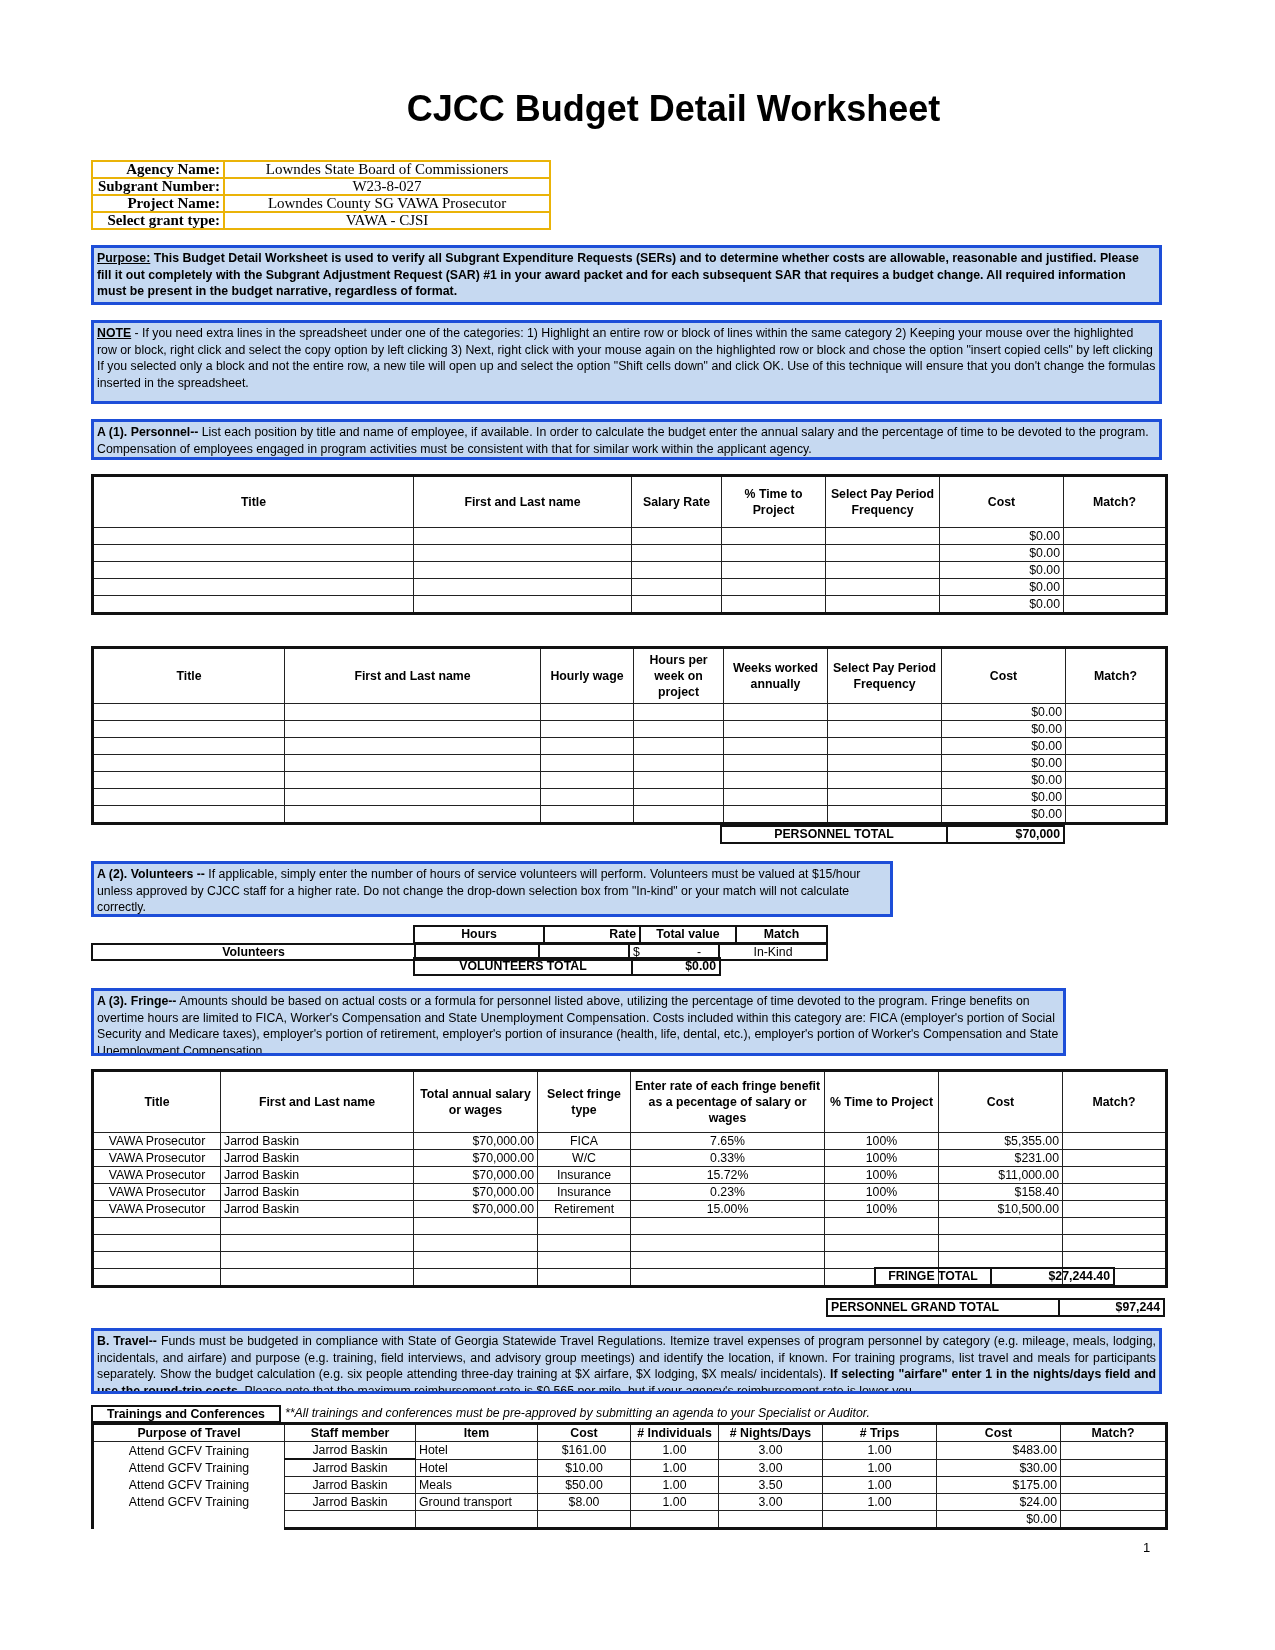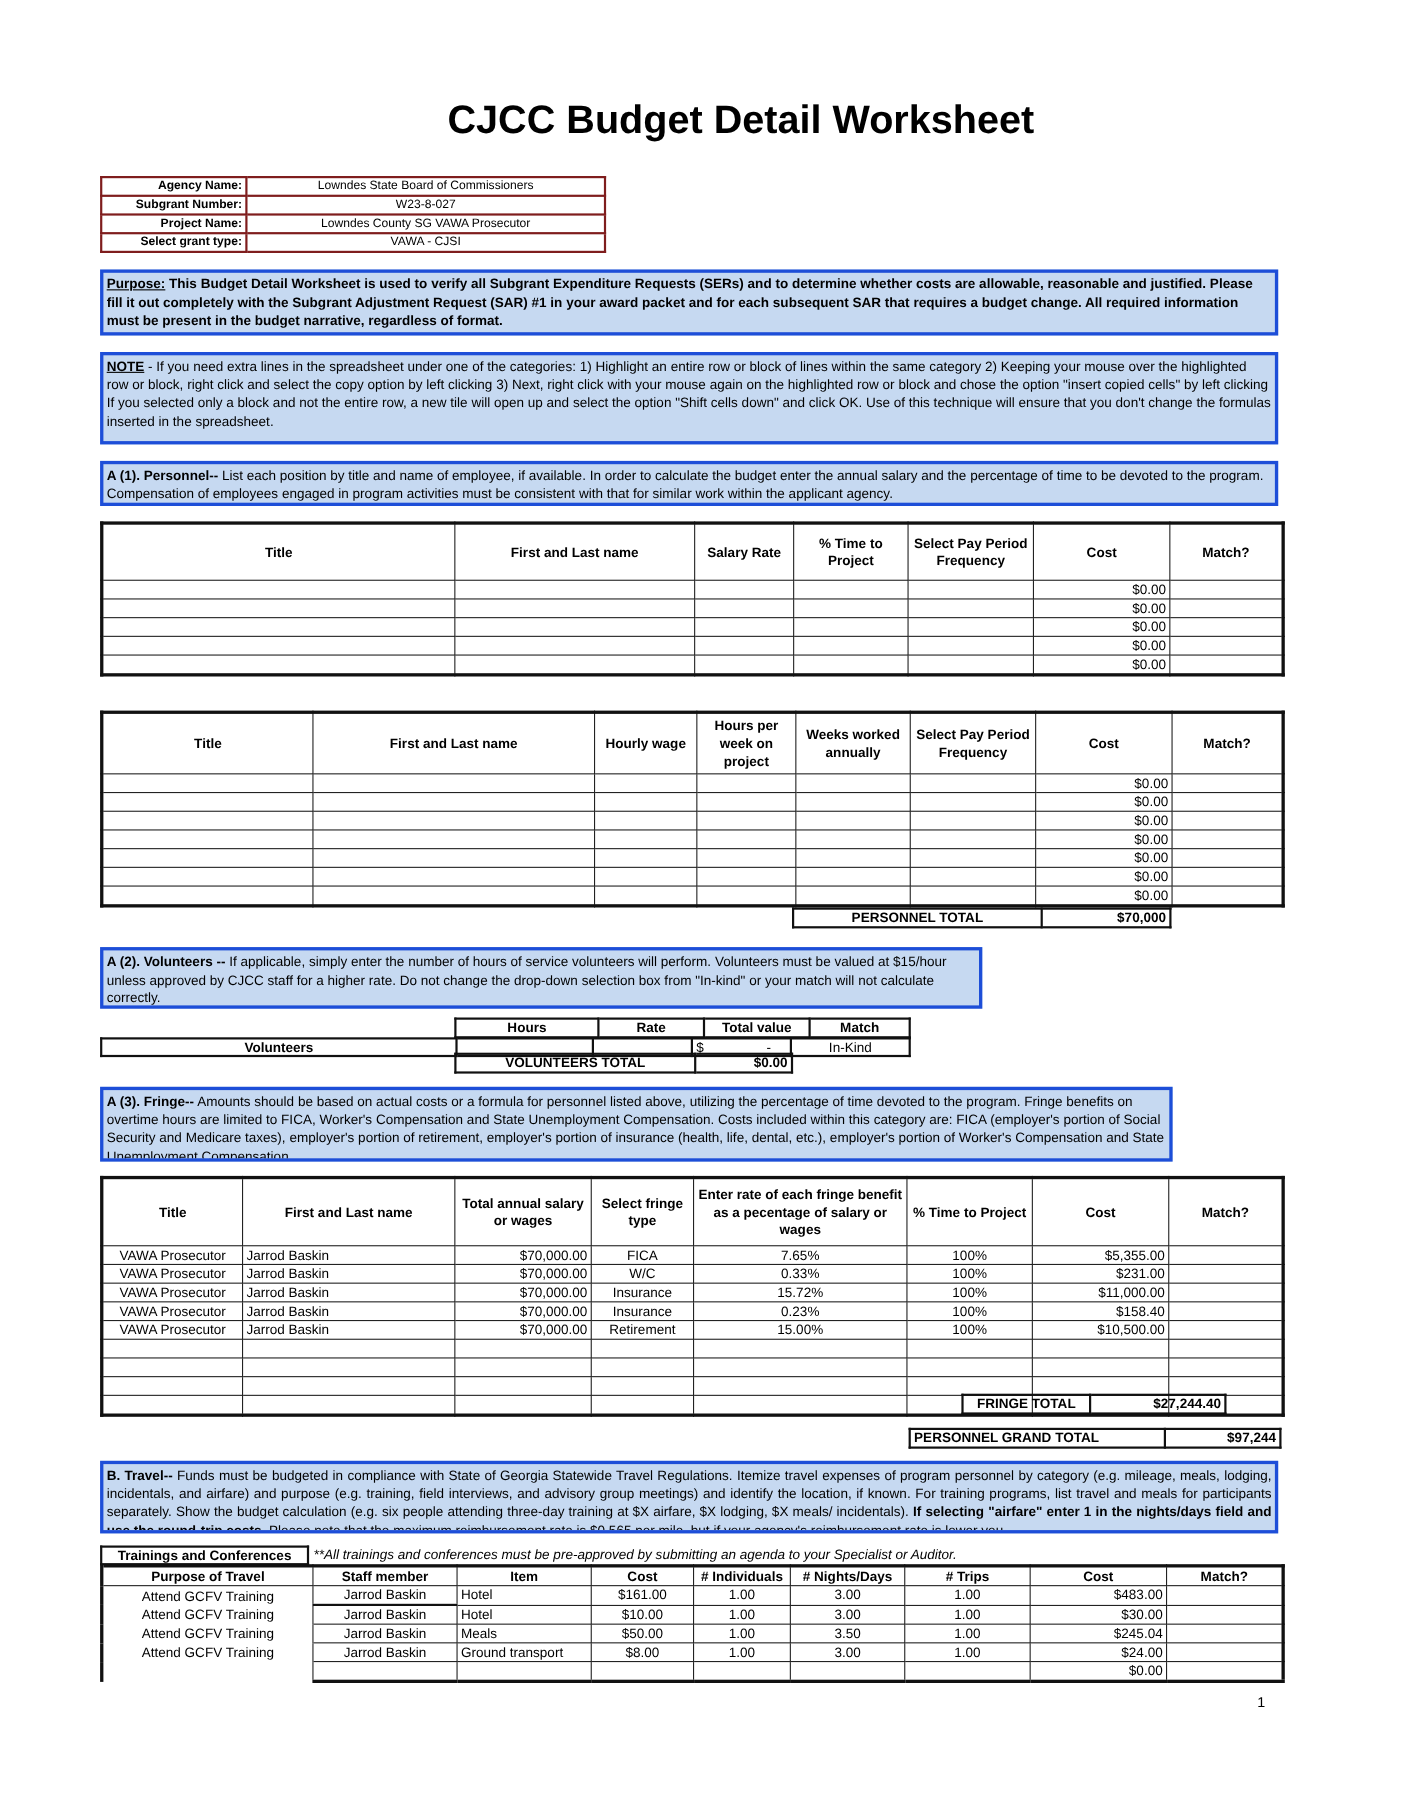--- a/index.html
+++ b/index.html
@@ -1,21 +1,21 @@
 <!DOCTYPE html>
 <html><head>
 <meta charset="utf-8">
 <style>
   html,body{margin:0;padding:0;background:#fff;}
   body{width:1275px;height:1650px;position:relative;font-family:"Liberation Sans",sans-serif;color:#000;overflow:hidden;}
   .abs{position:absolute;}
   h1{position:absolute;left:0;width:1275px;top:88px;margin:0;text-align:center;font-size:36px;font-weight:bold;font-family:"Liberation Sans",sans-serif;padding-left:36px;}
   table{border-collapse:collapse;table-layout:fixed;font-family:"Liberation Sans",sans-serif;}
   td,th{padding:0 3px;overflow:hidden;white-space:nowrap;}
-  .info td{border:2px solid #7f1d1d;font-size:11px;height:15px;line-height:15px;}
+  .info td{border:2px solid #eab308;font-size:15px;height:15px;line-height:15px;font-family:Liberation Serif, serif;}
   .info td.lbl{text-align:right;font-weight:bold;width:124px;}
   .info td.val{text-align:center;width:318px;}
   .note{position:absolute;left:91px;width:1071px;background:#c6d9f1;border:3px solid #1d4ed8;padding:2px 3px;font-size:12.3px;line-height:16.5px;box-sizing:border-box;overflow:hidden;}
   .u{text-decoration:underline;}
   .grid td,.grid th{border:1px solid #222;font-size:12.3px;height:16px;line-height:16px;}
   .grid th{font-weight:bold;white-space:normal;text-align:center;line-height:16px;}
   .grid{border:3px solid #111;}
   .r{text-align:right;}
   .c{text-align:center;}
   .l{text-align:left;}
@@ -235,21 +235,21 @@
   </table>
 
 <div class="note" style="top:861px;width:802px;height:56px;">
   <span class="bold">A (2). Volunteers --</span><span> If applicable, simply enter the number of hours  of service volunteers will perform. Volunteers must be valued at $15/hour unless approved by CJCC staff for a higher rate. Do not change the drop-down selection box from "In-kind" or your match will not calculate correctly.</span>
 </div>
 
 <table class="tot abs" style="left:413px;top:925px;width:415px;">
   <tbody>
       <tr>
     <td class="c" style="width:122px;">Hours</td>
-    <td class="c" style="width:88px;">Rate</td>
+    <td class="c" style="width:88px;text-align:right;">Rate</td>
     <td class="c" style="width:88px;">Total value</td>
     <td class="c">Match</td>
   </tr>
 </tbody>
   </table>
 <table class="abs" style="left:91px;top:943px;width:737px;">
   <tbody>
       <tr>
     <td class="c bold" style="width:315px;border:2px solid #111;font-size:12.3px;height:13px;line-height:13px;text-align:center;">Volunteers</td>
     <td style="width:116px;border:2px solid #111;font-size:12.3px;"></td>
@@ -465,21 +465,21 @@
         <td></td>
       </tr>
   <tr>
         <td class="c" style="border-left:3px solid #111;border-top:none;border-bottom:none;">Attend GCFV Training</td>
         <td class="c">Jarrod Baskin</td>
         <td class="l">Meals</td>
         <td class="c">$50.00</td>
         <td class="c">1.00</td>
         <td class="c">3.50</td>
         <td class="c">1.00</td>
-        <td class="r">$245.04</td>
+        <td class="r">$175.00</td>
         <td></td>
       </tr>
   <tr>
         <td class="c" style="border-left:3px solid #111;border-top:none;border-bottom:none;">Attend GCFV Training</td>
         <td class="c">Jarrod Baskin</td>
         <td class="l">Ground transport</td>
         <td class="c">$8.00</td>
         <td class="c">1.00</td>
         <td class="c">3.00</td>
         <td class="c">1.00</td>

